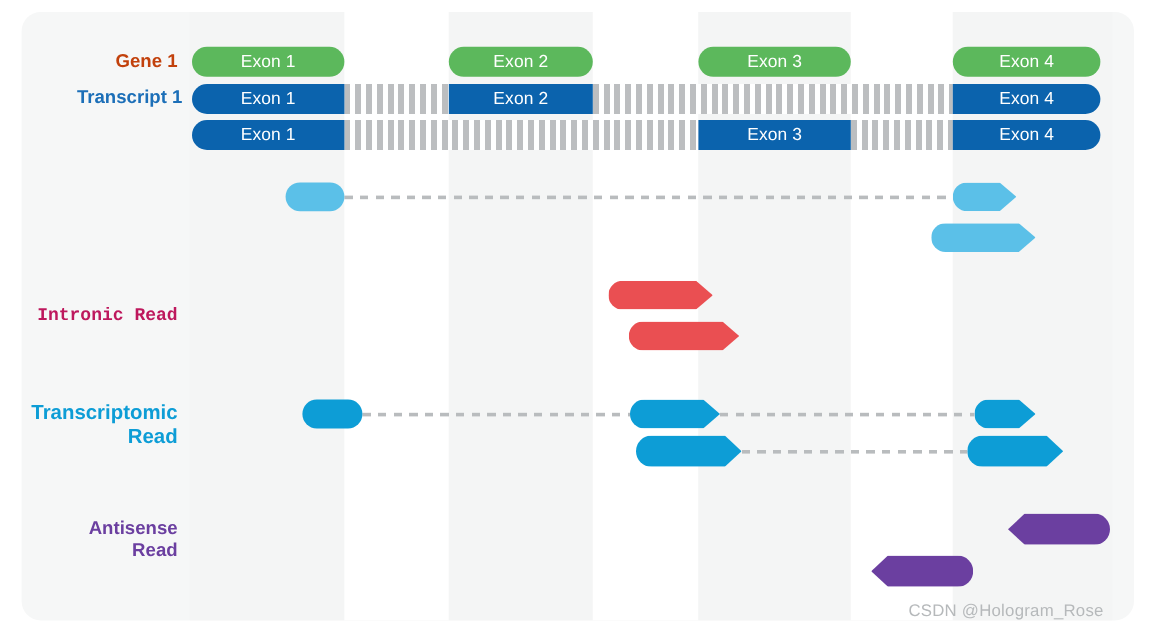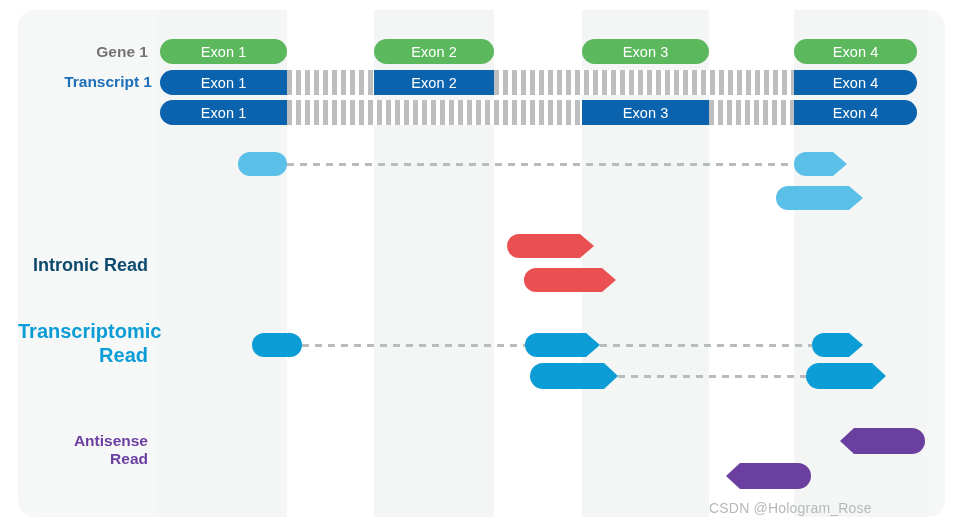--- a/index.html
+++ b/index.html
@@ -41,24 +41,24 @@
   <div id="bands-layer">
       <div class="band" style="left: 140px; width: 129px; background: rgb(244, 245, 245);"></div>
       <div class="band" style="left: 269px; width: 87px; background: rgb(255, 255, 255);"></div>
       <div class="band" style="left: 356px; width: 120px; background: rgb(244, 245, 245);"></div>
       <div class="band" style="left: 476px; width: 88px; background: rgb(255, 255, 255);"></div>
       <div class="band" style="left: 564px; width: 127px; background: rgb(244, 245, 245);"></div>
       <div class="band" style="left: 691px; width: 85px; background: rgb(255, 255, 255);"></div>
       <div class="band" style="left: 776px; width: 133px; background: rgb(244, 245, 245);"></div>
     </div>
   <div id="plot">
-      <div class="rowlabel" style="left: 0px; width: 130px; top: 33px; color: #737373; font-size: 15.5px;">Gene 1</div>
+      <div class="rowlabel" style="left: 0px; width: 130px; top: 33px; color: #c2410c; font-size: 15.5px;">Gene 1</div>
       <div class="rowlabel" style="left: 4px; width: 130px; top: 63px; color: rgb(28, 111, 184); font-size: 15.5px;">Transcript 1</div>
-      <div class="rowlabel" style="left: 0px; width: 130px; top: 245px; color: #0c4a6e; font-size: 18px;">Intronic Read</div>
-      <div class="rowlabel" style="left: 0px; width: 130px; top: 310px; color: rgb(13, 157, 214); font-size: 20px;">Transcriptomic
+      <div class="rowlabel" style="left: 0px; width: 130px; top: 245px; color: #be185d; font-size: 15px; font-family: Liberation Mono, monospace;">Intronic Read</div>
+      <div class="rowlabel" style="left: 0px; width: 130px; top: 324px; color: rgb(13, 157, 214); font-size: 17px;">Transcriptomic
 Read</div>
       <div class="rowlabel" style="left: 0px; width: 130px; top: 412px; color: rgb(107, 63, 160); font-size: 15.5px; margin-top: 10px;">Antisense
 Read</div>
       <div class="exonbox gene-exon" style="left: 142px; top: 29px; width: 127px;">Exon 1</div>
       <div class="exonbox gene-exon" style="left: 356px; top: 29px; width: 120px;">Exon 2</div>
       <div class="exonbox gene-exon" style="left: 564px; top: 29px; width: 127px;">Exon 3</div>
       <div class="exonbox gene-exon" style="left: 776px; top: 29px; width: 123px;">Exon 4</div>
       <div class="intron" style="left: 269px; top: 60px; width: 87px;"></div>
       <div class="intron" style="left: 476px; top: 60px; width: 300px;"></div>
       <div class="exonbox tx-exon tx-cap-l" style="left: 142px; top: 60px; width: 127px;">Exon 1</div>
@@ -79,14 +79,14 @@
       <div class="dash" style="left: 582px; width: 212px; top: 333.5px;"></div>
       <div class="seg" style="left: 234px; top: 323px; width: 50px; height: 24px; background: rgb(13, 157, 214); border-radius: 12px;"></div>
       <div class="seg" style="left: 507px; top: 323px; width: 75px; height: 24px; background: rgb(13, 157, 214); clip-path: polygon(0px 0px, 61px 0px, 100% 50%, 61px 100%, 0px 100%); border-top-left-radius: 12px; border-bottom-left-radius: 12px;"></div>
       <div class="seg" style="left: 794px; top: 323px; width: 51px; height: 24px; background: rgb(13, 157, 214); clip-path: polygon(0px 0px, 37px 0px, 100% 50%, 37px 100%, 0px 100%); border-top-left-radius: 12px; border-bottom-left-radius: 12px;"></div>
       <div class="dash" style="left: 600px; width: 188px; top: 364.5px;"></div>
       <div class="seg" style="left: 512px; top: 353px; width: 88px; height: 26px; background: rgb(13, 157, 214); clip-path: polygon(0px 0px, 74px 0px, 100% 50%, 74px 100%, 0px 100%); border-top-left-radius: 13px; border-bottom-left-radius: 13px;"></div>
       <div class="seg" style="left: 788px; top: 353px; width: 80px; height: 26px; background: rgb(13, 157, 214); clip-path: polygon(0px 0px, 66px 0px, 100% 50%, 66px 100%, 0px 100%); border-top-left-radius: 13px; border-bottom-left-radius: 13px;"></div>
       <div class="seg" style="left: 822px; top: 418px; width: 85px; height: 26px; background: rgb(107, 63, 160); clip-path: polygon(14px 0px, 100% 0px, 100% 100%, 14px 100%, 0px 50%); border-top-right-radius: 13px; border-bottom-right-radius: 13px;"></div>
       <div class="seg" style="left: 708px; top: 453px; width: 85px; height: 26px; background: rgb(107, 63, 160); clip-path: polygon(14px 0px, 100% 0px, 100% 100%, 14px 100%, 0px 50%); border-top-right-radius: 13px; border-bottom-right-radius: 13px;"></div>
     </div>
-  <div id="watermark" style="left: 691px; top: 490px;">CSDN @Hologram_Rose</div>
+  <div id="watermark" style="left: 739px; top: 490px;">CSDN @Hologram_Rose</div>
 </div>
 
 </body></html>

